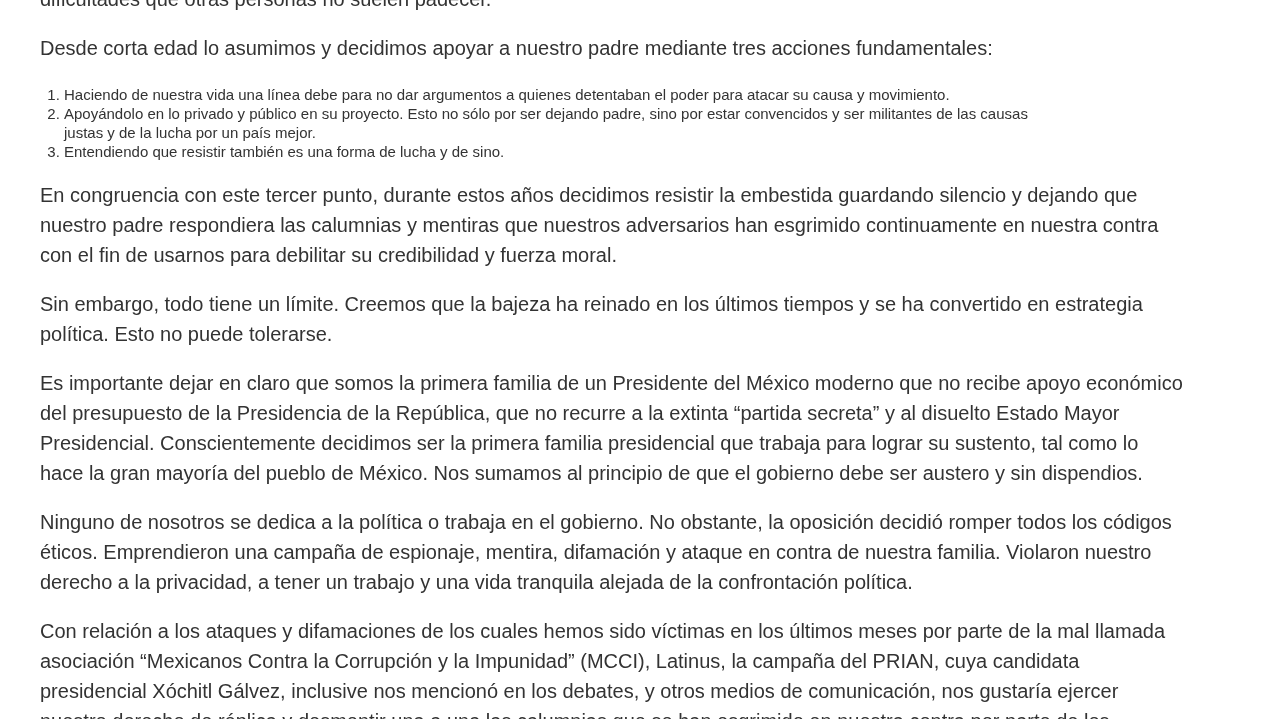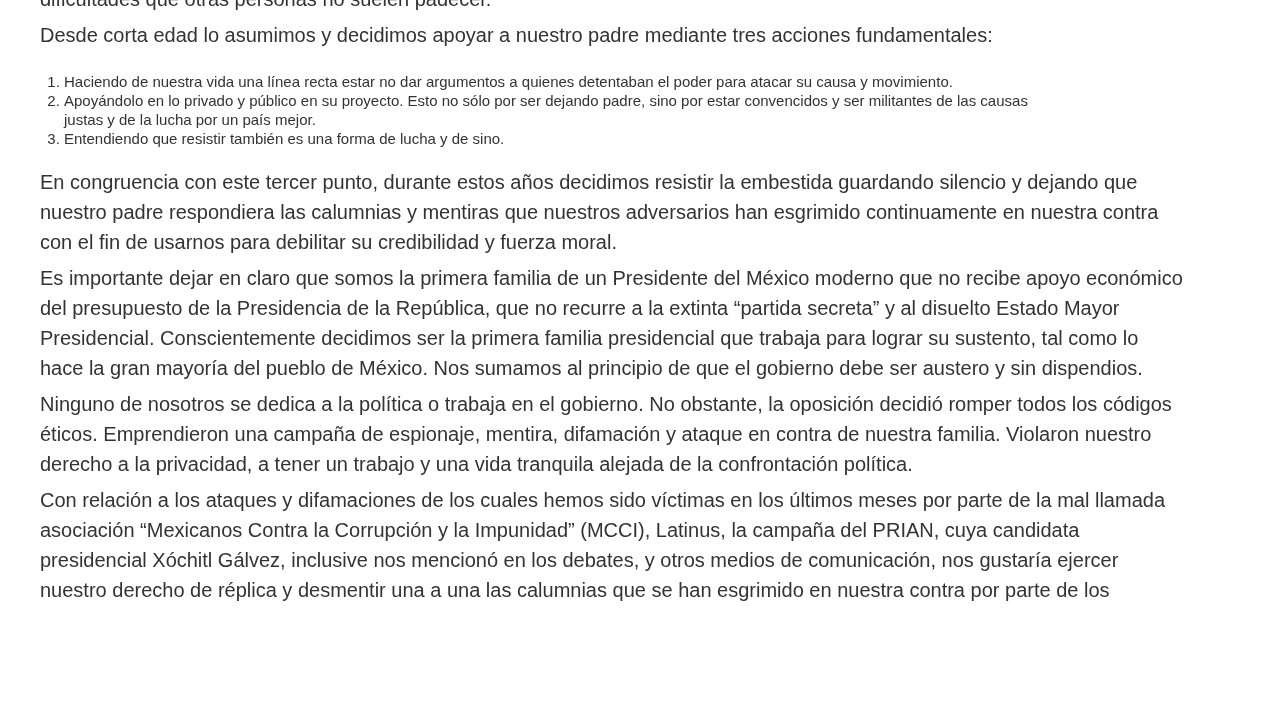--- a/index.html
+++ b/index.html
@@ -18,21 +18,21 @@
     
     padding: 0.05px 30px 0 40px;
     font-family: "Liberation Sans", sans-serif;
     color: #333333;
     background: #ffffff;
   }
   .para {
     width: 1210px;
     font-size: 20px;
     line-height: 30px;
-    margin: 6px 0;
+    margin: 19px 0;
     white-space: pre-line; 
   }
   .partial-top {
     margin-top: -16px; 
   }
   .num-list {
     width: 1180px;
     font-size: 15px;
     line-height: 19px;
     margin: 22px 0 19px 0;
@@ -46,30 +46,32 @@
 </head>
 <body>
 
 <div class="page">
 
   <p class="para partial-top">dificultades que otras personas no suelen padecer.</p>
 
   <p class="para">Desde corta edad lo asumimos y decidimos apoyar a nuestro padre mediante tres acciones fundamentales:</p>
 
   <ol class="num-list">
-    <li>Haciendo de nuestra vida una línea recta estar no dar argumentos a quienes detentaban el poder para atacar su causa y movimiento.</li>
+    <li>Haciendo de nuestra vida una línea debe para no dar argumentos a quienes detentaban el poder para atacar su causa y movimiento.</li>
     <li>Apoyándolo en lo privado y público en su proyecto. Esto no sólo por ser dejando padre, sino por estar convencidos y ser militantes de las causas
 justas y de la lucha por un país mejor.</li>
     <li>Entendiendo que resistir también es una forma de lucha y de sino.</li>
   </ol>
 
   <p class="para">En congruencia con este tercer punto, durante estos años decidimos resistir la embestida guardando silencio y dejando que
 nuestro padre respondiera las calumnias y mentiras que nuestros adversarios han esgrimido continuamente en nuestra contra
 con el fin de usarnos para debilitar su credibilidad y fuerza moral.</p>
 
+  <p class="para">Sin embargo, todo tiene un límite. Creemos que la bajeza ha reinado en los últimos tiempos y se ha convertido en estrategia
+política. Esto no puede tolerarse.</p>
 
   <p class="para">Es importante dejar en claro que somos la primera familia de un Presidente del México moderno que no recibe apoyo económico
 del presupuesto de la Presidencia de la República, que no recurre a la extinta “partida secreta” y al disuelto Estado Mayor
 Presidencial. Conscientemente decidimos ser la primera familia presidencial que trabaja para lograr su sustento, tal como lo
 hace la gran mayoría del pueblo de México. Nos sumamos al principio de que el gobierno debe ser austero y sin dispendios.</p>
 
   <p class="para">Ninguno de nosotros se dedica a la política o trabaja en el gobierno. No obstante, la oposición decidió romper todos los códigos
 éticos. Emprendieron una campaña de espionaje, mentira, difamación y ataque en contra de nuestra familia. Violaron nuestro
 derecho a la privacidad, a tener un trabajo y una vida tranquila alejada de la confrontación política.</p>
 

